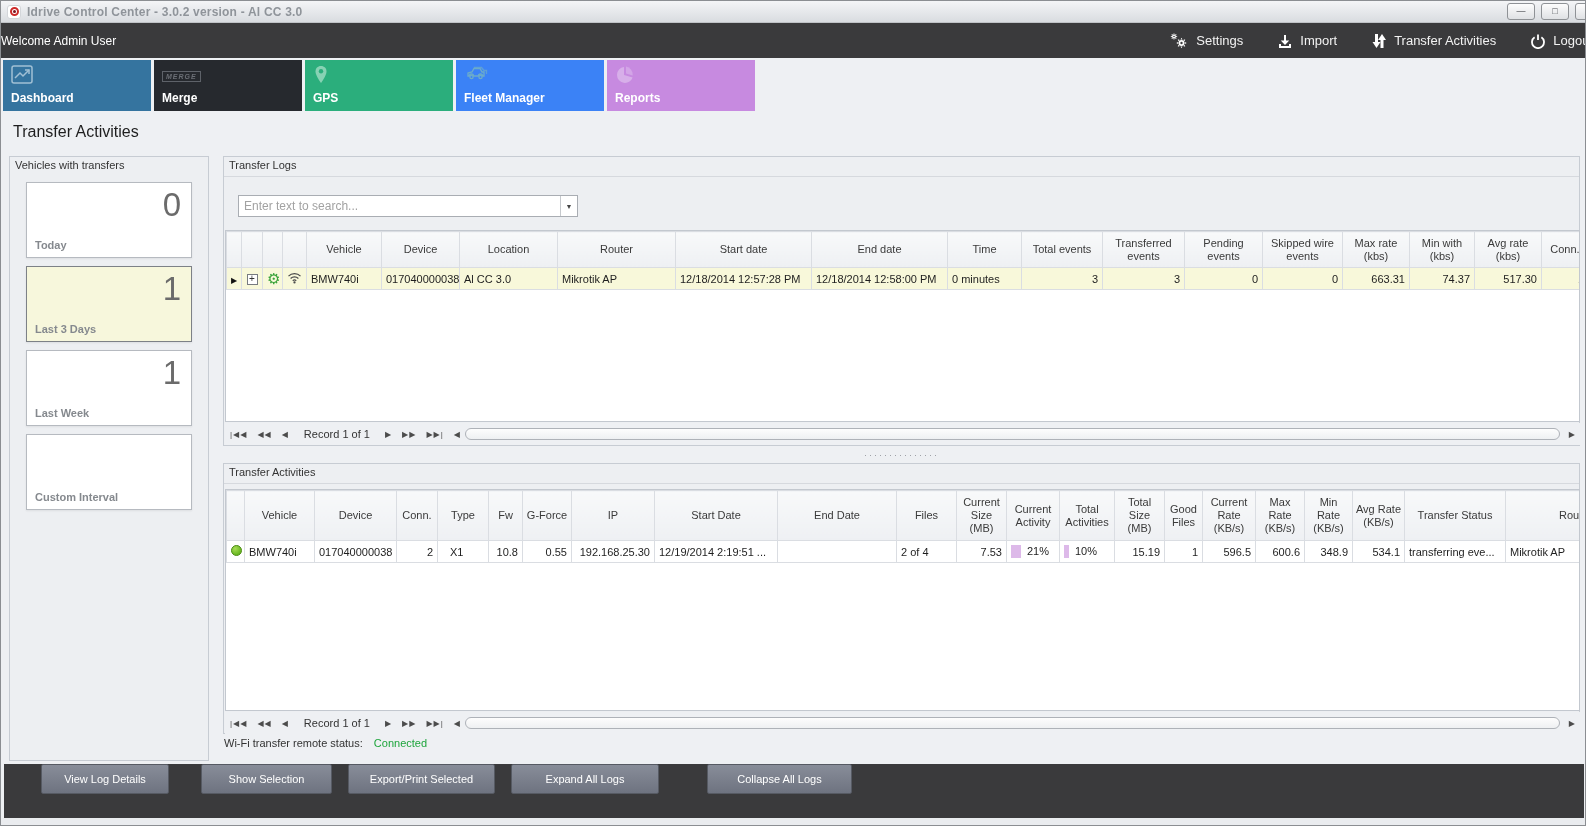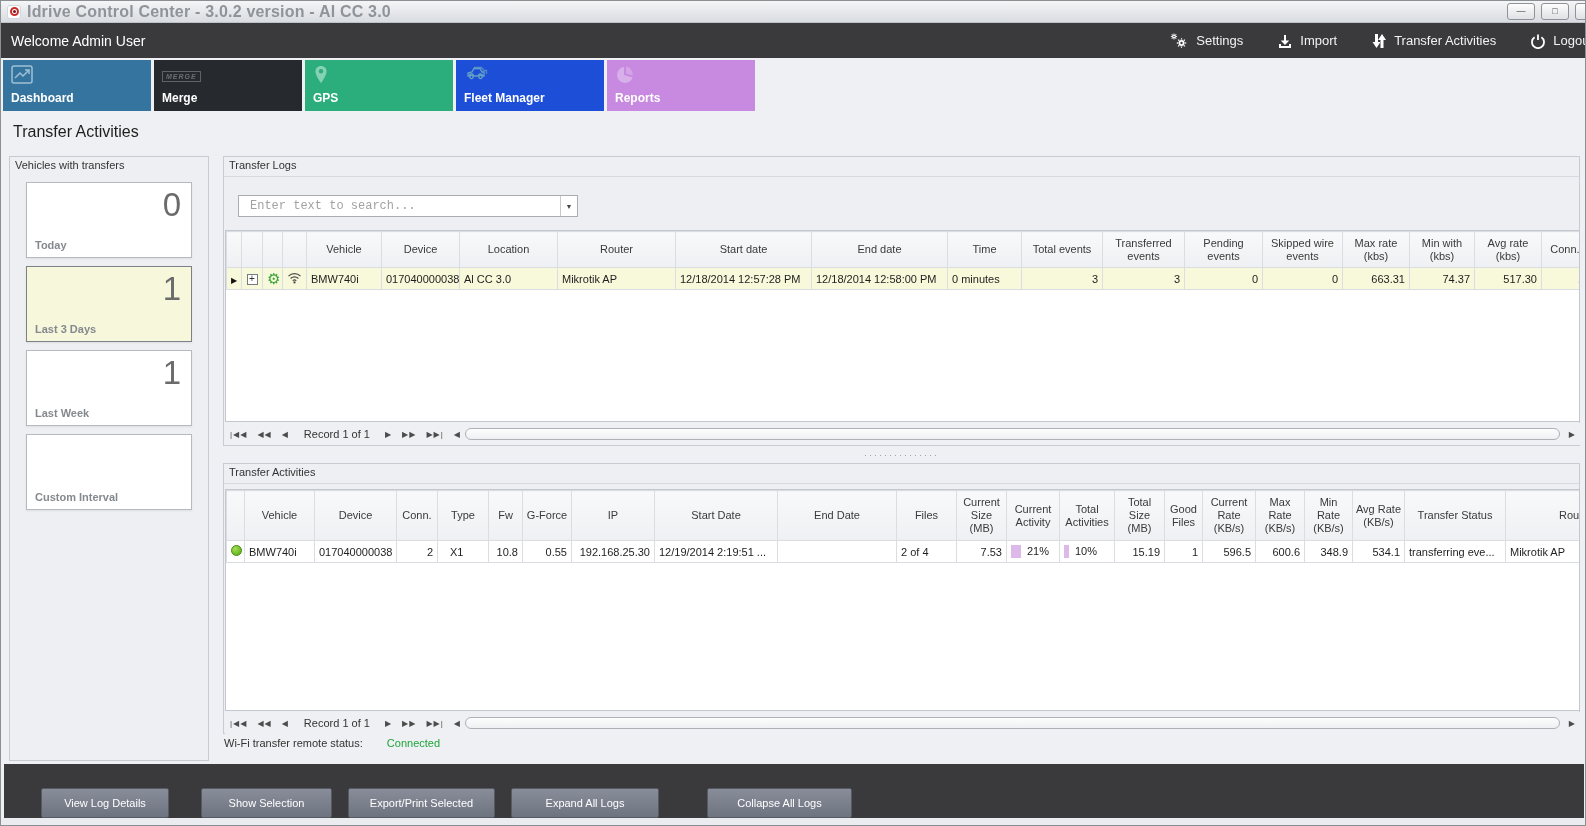--- a/index.html
+++ b/index.html
@@ -13,33 +13,33 @@
   .titlebar {
     position:absolute; left:0; top:0; width:1586px; height:22px;
     background:linear-gradient(#f4f5f7,#d9dce0); border-bottom:1px solid #bfc2c6;
     display:flex; align-items:center; padding-left:6px;
   }
   .logo { width:14px; height:14px; background:#fff; border-radius:3px; border:1px solid #d3d6da;
     display:flex; align-items:center; justify-content:center; margin-right:6px; }
   .logo-ring { width:9px; height:9px; border:2px solid #cc2a2a; border-radius:50%;
     display:flex; align-items:center; justify-content:center; }
   .logo-dot { width:3px; height:3px; background:#7a1420; border-radius:50%; }
-  .title-text { font-size:16px; font-weight:bold; color:#8f949a; letter-spacing:.2px; }
+  .title-text { font-size:12px; font-weight:bold; color:#8f949a; letter-spacing:.2px; }
   .win-controls { position:absolute; top:2px; left:1506px; display:flex; gap:6px; }
   .win-btn {
     width:28px; height:17px; border:1px solid #8f9296; border-radius:3px;
     background:linear-gradient(#fdfdfd,#dfe1e4); color:#4a4d52; font-size:9px;
     display:flex; align-items:center; justify-content:center; line-height:1;
   }
   
   .topbar {
     position:absolute; left:0; top:22px; width:1586px; height:35px;
     background:#3a3a3c; display:flex; align-items:center; color:#fff;
   }
-  .welcome { font-size:14px; padding-left:10px; }
+  .welcome { font-size:12px; }
   .top-actions { position:absolute; right:-6px; top:0; height:35px; display:flex; align-items:center; gap:34px; }
   .top-action { display:flex; align-items:center; gap:7px; font-size:13px; color:#f2f2f2; cursor:pointer; white-space:nowrap; }
   .top-action svg { display:block; }
   
   .tiles { position:absolute; left:2px; top:59px; display:flex; gap:3px; }
   .tile { width:148px; height:51px; position:relative; cursor:pointer; }
   .tile-icon { position:absolute; left:8px; top:5px; opacity:.8; }
   .tile-label { position:absolute; left:8px; bottom:6px; font-size:12px; font-weight:bold; color:#fff; white-space:nowrap; }
   .merge-badge { display:inline-block; font-size:7px; font-style:italic; font-weight:bold; color:#7d8188;
     border:1px solid #6d7178; padding:1px 3px; letter-spacing:1px; }
@@ -58,22 +58,22 @@
   .card-count { position:absolute; top:4px; right:10px; font-size:33px; color:#6b6b6b; line-height:1.1; }
   .card-label { position:absolute; left:8px; bottom:6px; font-size:11px; font-weight:bold; color:#85898e; }
   
   .logs-panel { left:222px; top:155px; width:1357px; height:290px; }
   .acts-panel { left:222px; top:462px; width:1357px; height:271px; }
   .searchbox {
     position:absolute; left:14px; top:38px; width:340px; height:22px; background:#fff;
     border:1px solid #a9adb3; display:flex; align-items:stretch;
   }
   .searchbox input {
-    flex:1; border:none; outline:none; font-family:Liberation Mono, monospace;
-    font-size:12px; color:#333; padding:0 11px; background:transparent;
+    flex:1; border:none; outline:none; font-family:Liberation Sans, sans-serif;
+    font-size:12px; color:#333; padding:0 5px; background:transparent;
   }
   .searchbox input::placeholder { color:#a2a2a2; }
   .combo-arrow { width:17px; border-left:1px solid #c6c9cd; display:flex; align-items:center;
     justify-content:center; font-size:7px; color:#444; cursor:pointer; }
   .grid-area { position:absolute; background:#fff; border:1px solid #c3c8cf; overflow:hidden; }
   .logs-grid { left:1px; top:73px; width:1355px; height:192px; }
   .acts-grid { left:1px; top:25px; width:1355px; height:222px; }
   table.grid { border-collapse:collapse; table-layout:fixed; }
   .grid th, .grid td { border:1px solid #dadde2; font-size:11px; overflow:hidden; white-space:nowrap; }
   .grid th {
@@ -101,24 +101,24 @@
   .pg-label { margin:0 10px; cursor:default; }
   .scroll-arrow { font-size:8px; color:#4c4c4c; margin:0 5px; cursor:pointer; }
   .scroll-track { flex:1; height:12px; border:1px solid #aeb2b8; border-radius:7px;
     background:linear-gradient(#fdfdfd,#eef0f2); margin-right:4px; cursor:pointer; }
   
   .splitter { position:absolute; left:222px; top:449px; width:1357px; height:10px;
     display:flex; align-items:center; justify-content:center; cursor:row-resize; }
   .splitter-dots { color:#94979c; font-size:9px; letter-spacing:2px; line-height:4px; }
   
   .wifi-line { position:absolute; left:223px; top:736px; font-size:11px; color:#333; }
-  .wifi-line .val { color:#1ea53c; margin-left:21px; }
+  .wifi-line .val { color:#1ea53c; margin-left:8px; }
   
   .footer { position:absolute; left:3px; top:763px; width:1580px; height:54px; background:#3a3a3c;
-    display:flex; align-items:flex-end; }
+    display:flex; align-items:flex-start; }
   .footer-btn {
     height:30px; margin-right:16px; border:1px solid #565a63; border-radius:2px;
     background:linear-gradient(#888d99,#6e7380); color:#fff; font-size:11px;
     display:flex; align-items:center; justify-content:center; cursor:pointer;
   }
   .fb1 { width:128px; margin-left:37px; } .fb2 { width:131px; margin-left:16px; }
   .fb3 { width:147px; } .fb4 { width:148px; } .fb5 { width:145px;margin-left:32px; }
   .bottom-strip { position:absolute; left:0; top:817px; width:1586px; height:9px; background:#eaecef; }
 </style>
 </head>
@@ -212,21 +212,21 @@
       <span class="tile-icon"><span class="merge-badge">MERGE</span></span>
       <span class="tile-label">Merge</span>
     </div>
     <div class="tile" style="background:#2bae7c">
       <span class="tile-icon"><svg width="16" height="20" viewBox="0 0 16 20">
             <path d="M8 1C4.7 1 2.5 3.4 2.5 6.4 2.5 10.4 8 18 8 18s5.5-7.6 5.5-11.6C13.5 3.4 11.3 1 8 1z" fill="#9fdcc3"></path>
             <circle cx="8" cy="6.3" r="2.2" fill="#2bae7c"></circle>
           </svg></span>
       <span class="tile-label">GPS</span>
     </div>
-    <div class="tile" style="background:#1d4ed8">
+    <div class="tile" style="background:#3b82f6">
       <span class="tile-icon"><svg width="26" height="18" viewBox="0 0 26 18">
             <g fill="none" stroke="#79b7bf" stroke-width="1.3">
               <path d="M8 7l2-3.5h6L18 7h2v4h-1.5a2 2 0 0 0-4 0h-5a2 2 0 0 0-4 0H4V8z"></path>
               <circle cx="7.5" cy="12" r="1.6"></circle>
               <circle cx="16.5" cy="12" r="1.6"></circle>
               <path d="M10.5 4V2.5h7L20 5.5h2.5v3.5" opacity=".7"></path>
             </g>
           </svg></span>
       <span class="tile-label">Fleet Manager</span>
     </div>

